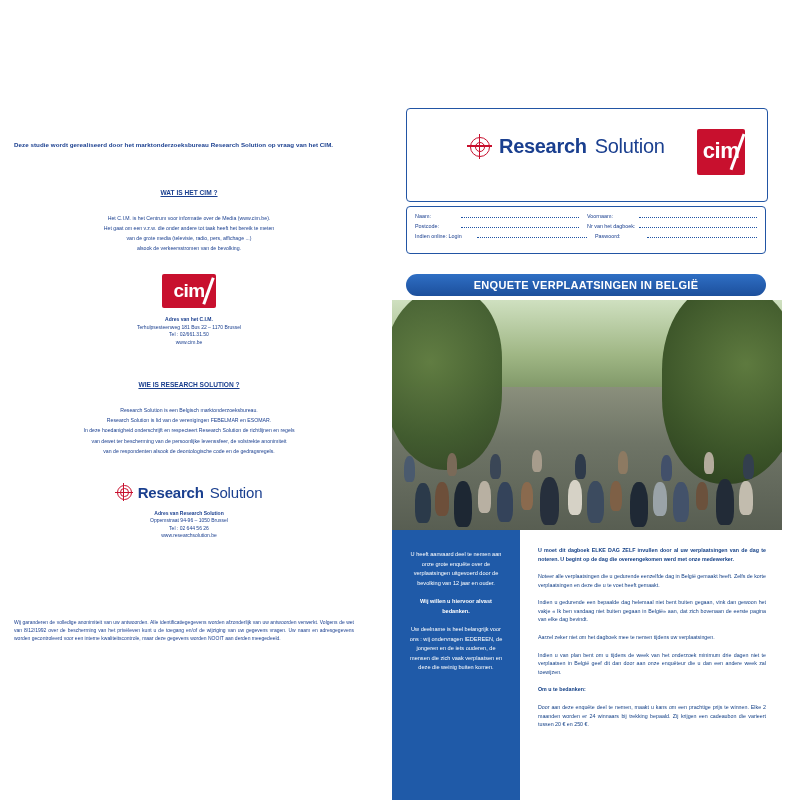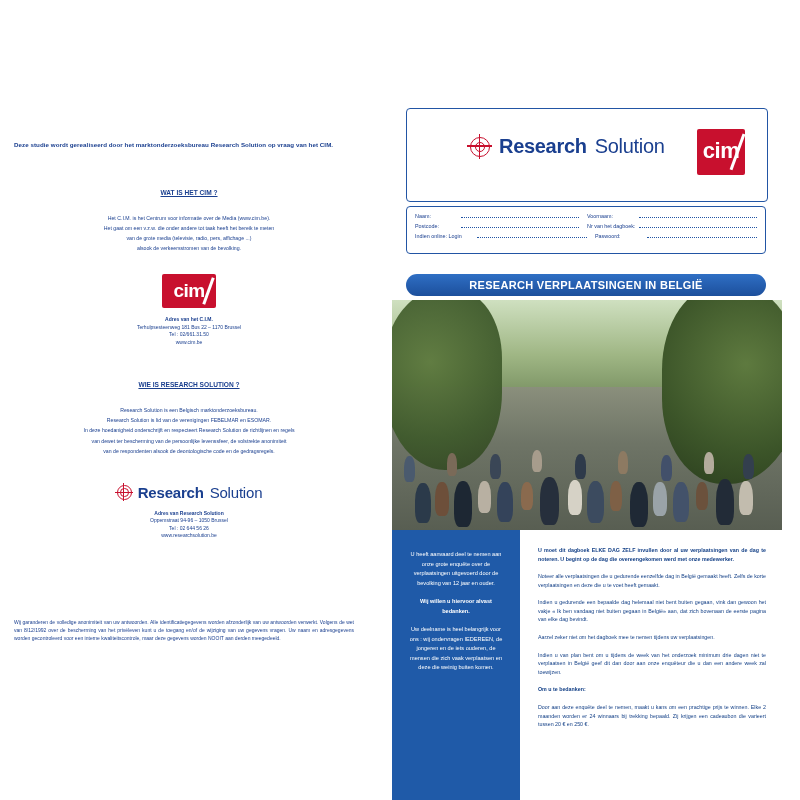--- a/index.html
+++ b/index.html
@@ -404,21 +404,21 @@
       <span class="form-dots"></span>
     </div>
     <div class="form-row">
       <span class="form-label wide">Indien online: Login</span>
       <span class="form-dots"></span>
       <span class="form-label2">Paswoord:</span>
       <span class="form-dots"></span>
     </div>
   </div>
 
-  <div class="banner">RESEARCH VERPLAATSINGEN IN BELGIË</div>
+  <div class="banner">ENQUETE VERPLAATSINGEN IN BELGIË</div>
 
   <div class="photo">
     <div class="sky"></div>
     <div class="ground"></div>
     <div class="trees-l"></div>
     <div class="trees-r"></div>
     <div class="crowd">
       <span class="blob" style="left:6%;  bottom:4%;  width:16px; height:40px; background:#2b3a4a;"></span>
       <span class="blob" style="left:11%; bottom:8%;  width:14px; height:34px; background:#6d4f3a;"></span>
       <span class="blob" style="left:16%; bottom:2%;  width:18px; height:46px; background:#1d2733;"></span>

